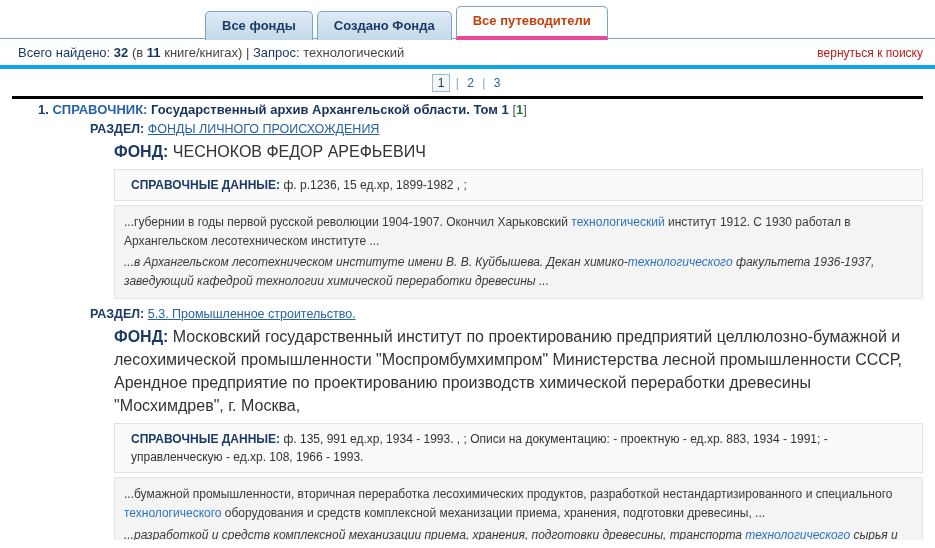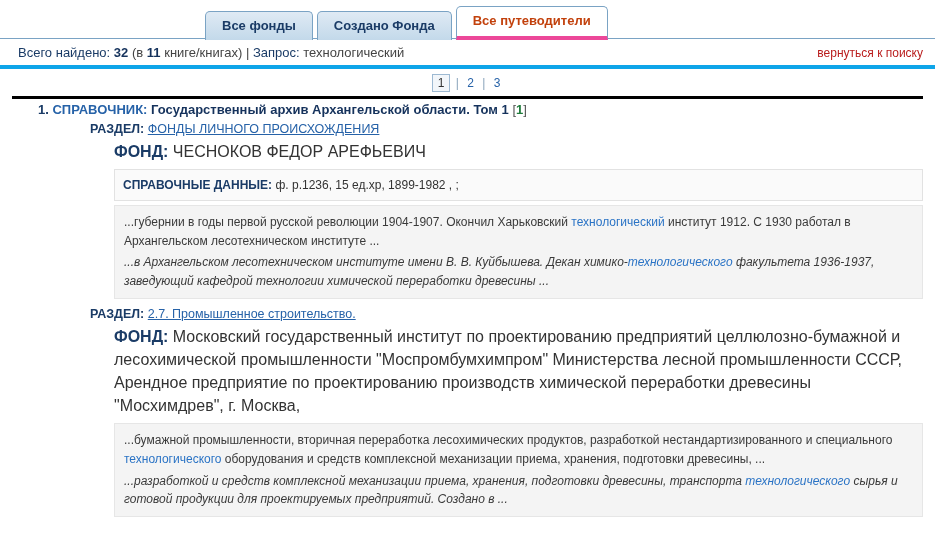--- a/index.html
+++ b/index.html
@@ -128,21 +128,21 @@
     padding: 2px 0 2px 24px;
     color: #333333;
     line-height: 1.45;
   }
   .fond .k { color: #1a3b66; font-weight: bold; }
 
   .spravka {
     margin: 4px 0 4px 24px;
     border: 1px solid #e2e2e2;
     background: #fafafa;
-    padding: 6px 8px;
+    padding: 6px 16px;
     font-size: 12px;
     line-height: 1.5;
     color: #333333;
   }
   .spravka .k { color: #1a3b66; font-weight: bold; }
 
   .snippet {
     margin: 4px 0 6px 24px;
     border: 1px solid #e6e6e6;
     background: #f4f4f4;
@@ -214,27 +214,31 @@
           <p><span>...губернии в годы первой русской революции 1904-1907. Окончил Харьковский </span><span class="hl">технологический</span><span> институт 1912. С 1930 работал в Архангельском лесотехническом институте ...</span></p>
           <p><span>...в Архангельском лесотехническом институте имени В. В. Куйбышева. Декан химико-</span><span class="hl">технологического</span><span> факультета 1936-1937, заведующий кафедрой технологии химической переработки древесины ...</span></p>
         </div>
       </div>
     </div>
 
     <div class="record">
       <div class="rec-body">
         <div class="razdel">
           <span class="k">РАЗДЕЛ:</span>
-          <span class="v">2.7. Промышленное строительство.</span>
+          <span class="v">5.3. Промышленное строительство.</span>
         </div>
 
         <div class="fond">
           <span class="k">ФОНД:</span>
           <span>Московский государственный институт по проектированию предприятий целлюлозно-бумажной и лесохимической промышленности "Моспромбумхимпром" Министерства лесной промышленности СССР, Арендное предприятие по проектированию производств химической переработки древесины "Мосхимдрев", г. Москва,</span>
         </div>
+        <div class="spravka">
+          <span class="k">СПРАВОЧНЫЕ ДАННЫЕ:</span>
+          <span>ф. 135, 991 ед.хр, 1934 - 1993. , ; Описи на документацию: - проектную - ед.хр. 883, 1934 - 1991; - управленческую - ед.хр. 108, 1966 - 1993.</span>
+        </div>
         <div class="snippet">
           <p><span>...бумажной промышленности, вторичная переработка лесохимических продуктов, разработкой нестандартизированного и специального </span><span class="hl">технологического</span><span> оборудования и средств комплексной механизации приема, хранения, подготовки древесины, ...</span></p>
           <p><span>...разработкой и средств комплексной механизации приема, хранения, подготовки древесины, транспорта </span><span class="hl">технологического</span><span> сырья и готовой продукции для проектируемых предприятий. Создано в ...</span></p>
         </div>
 
         <div class="fond">
           
           
         </div>
 

